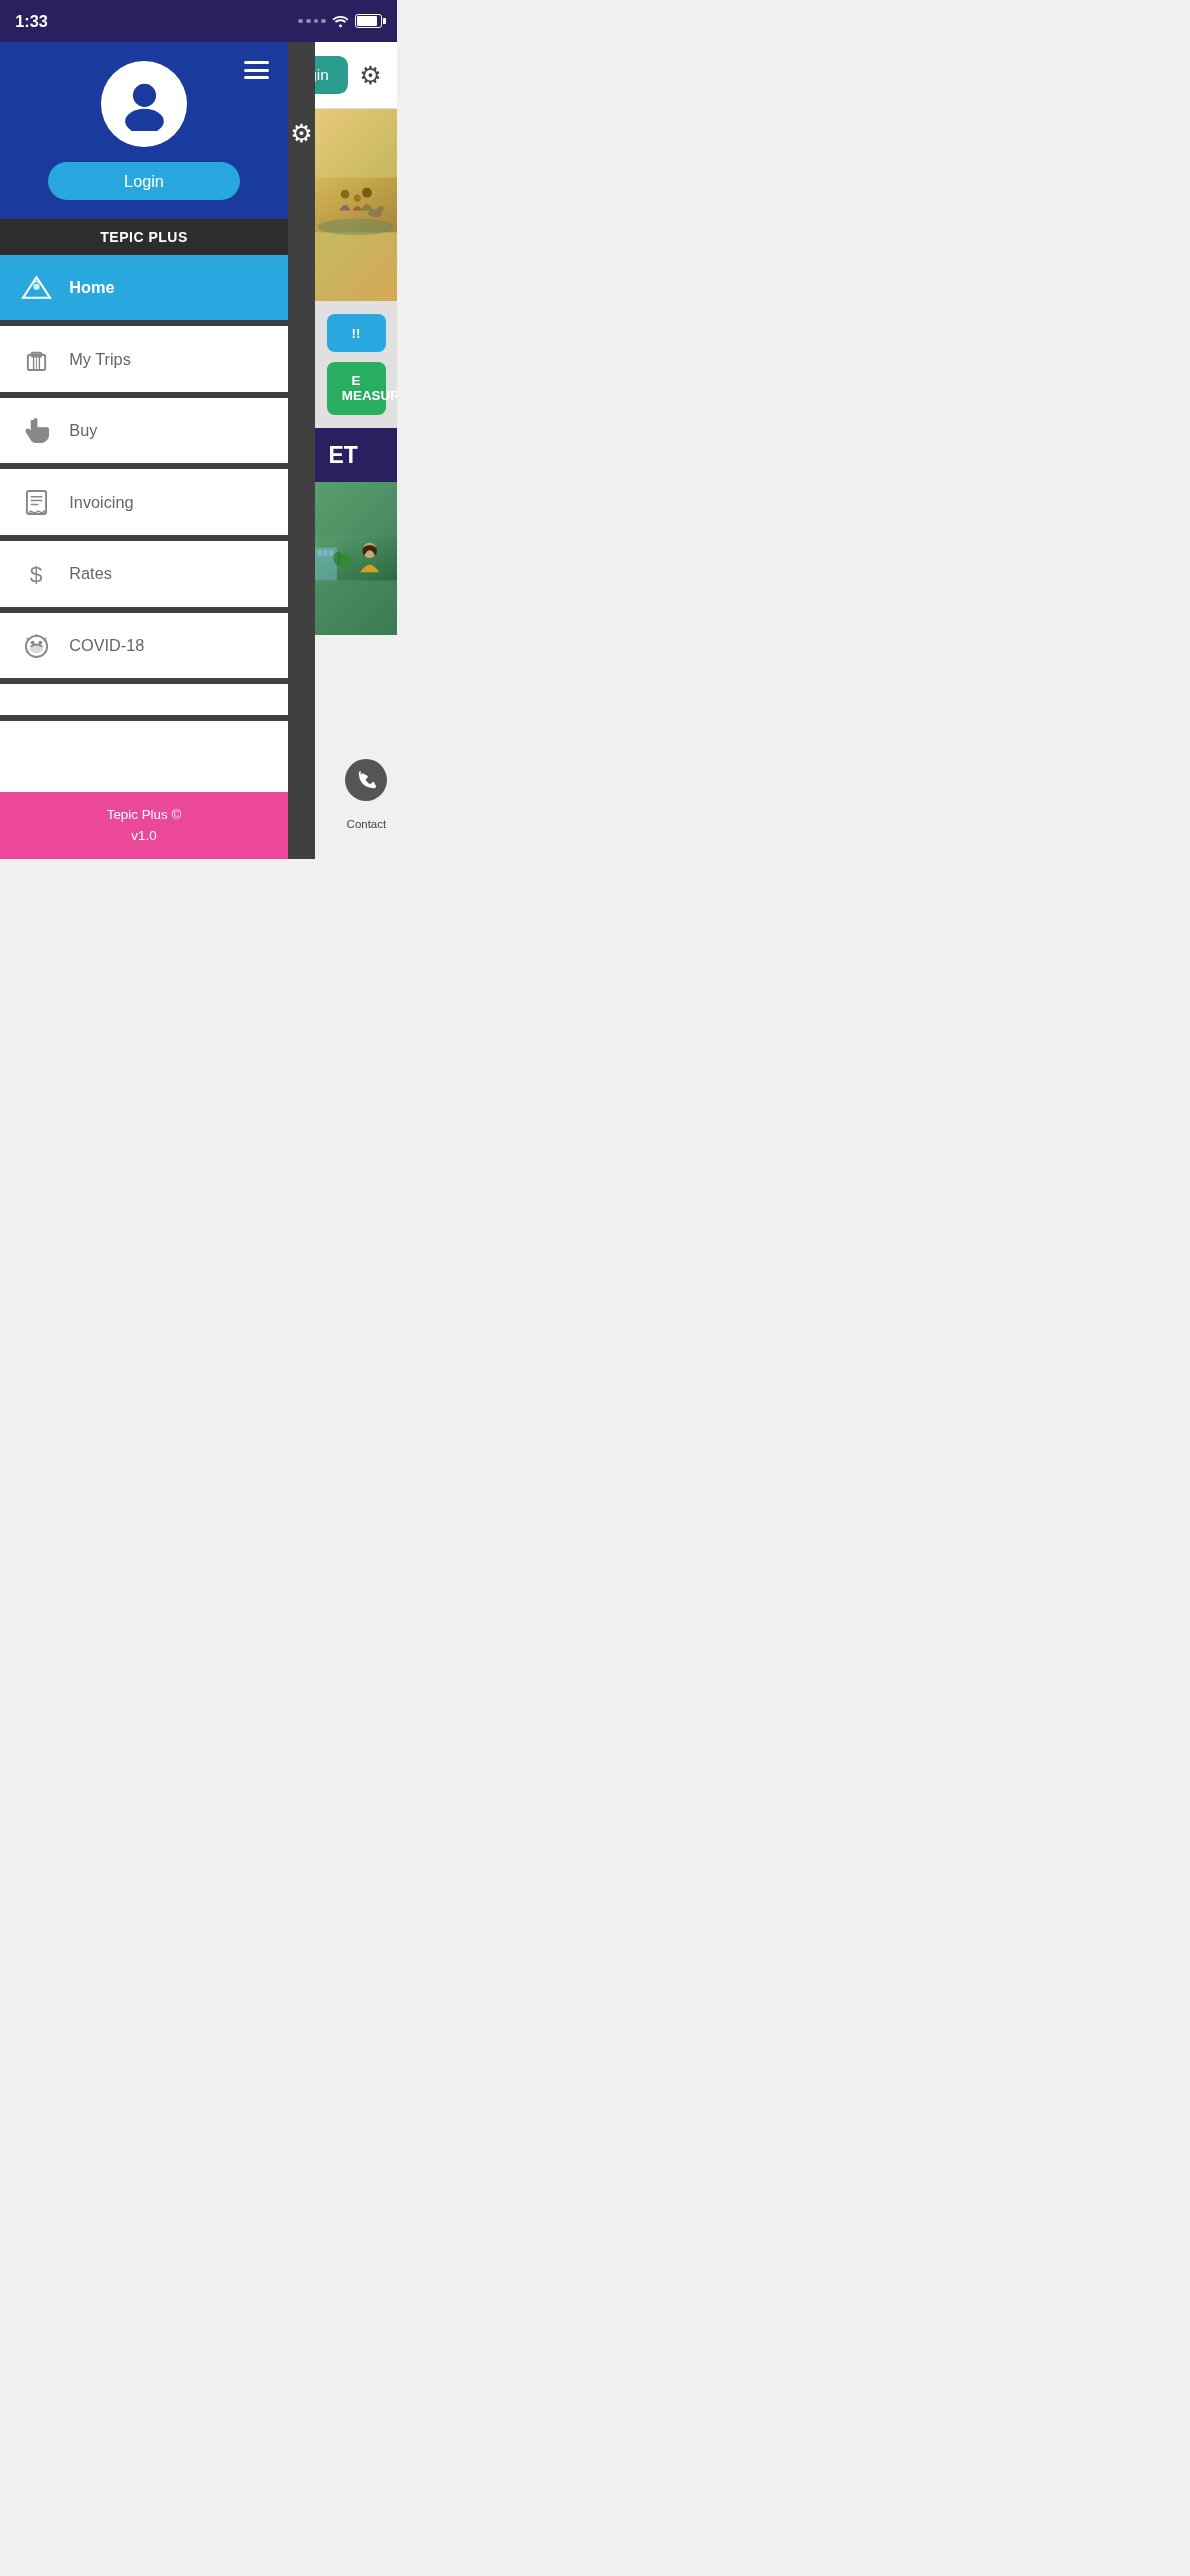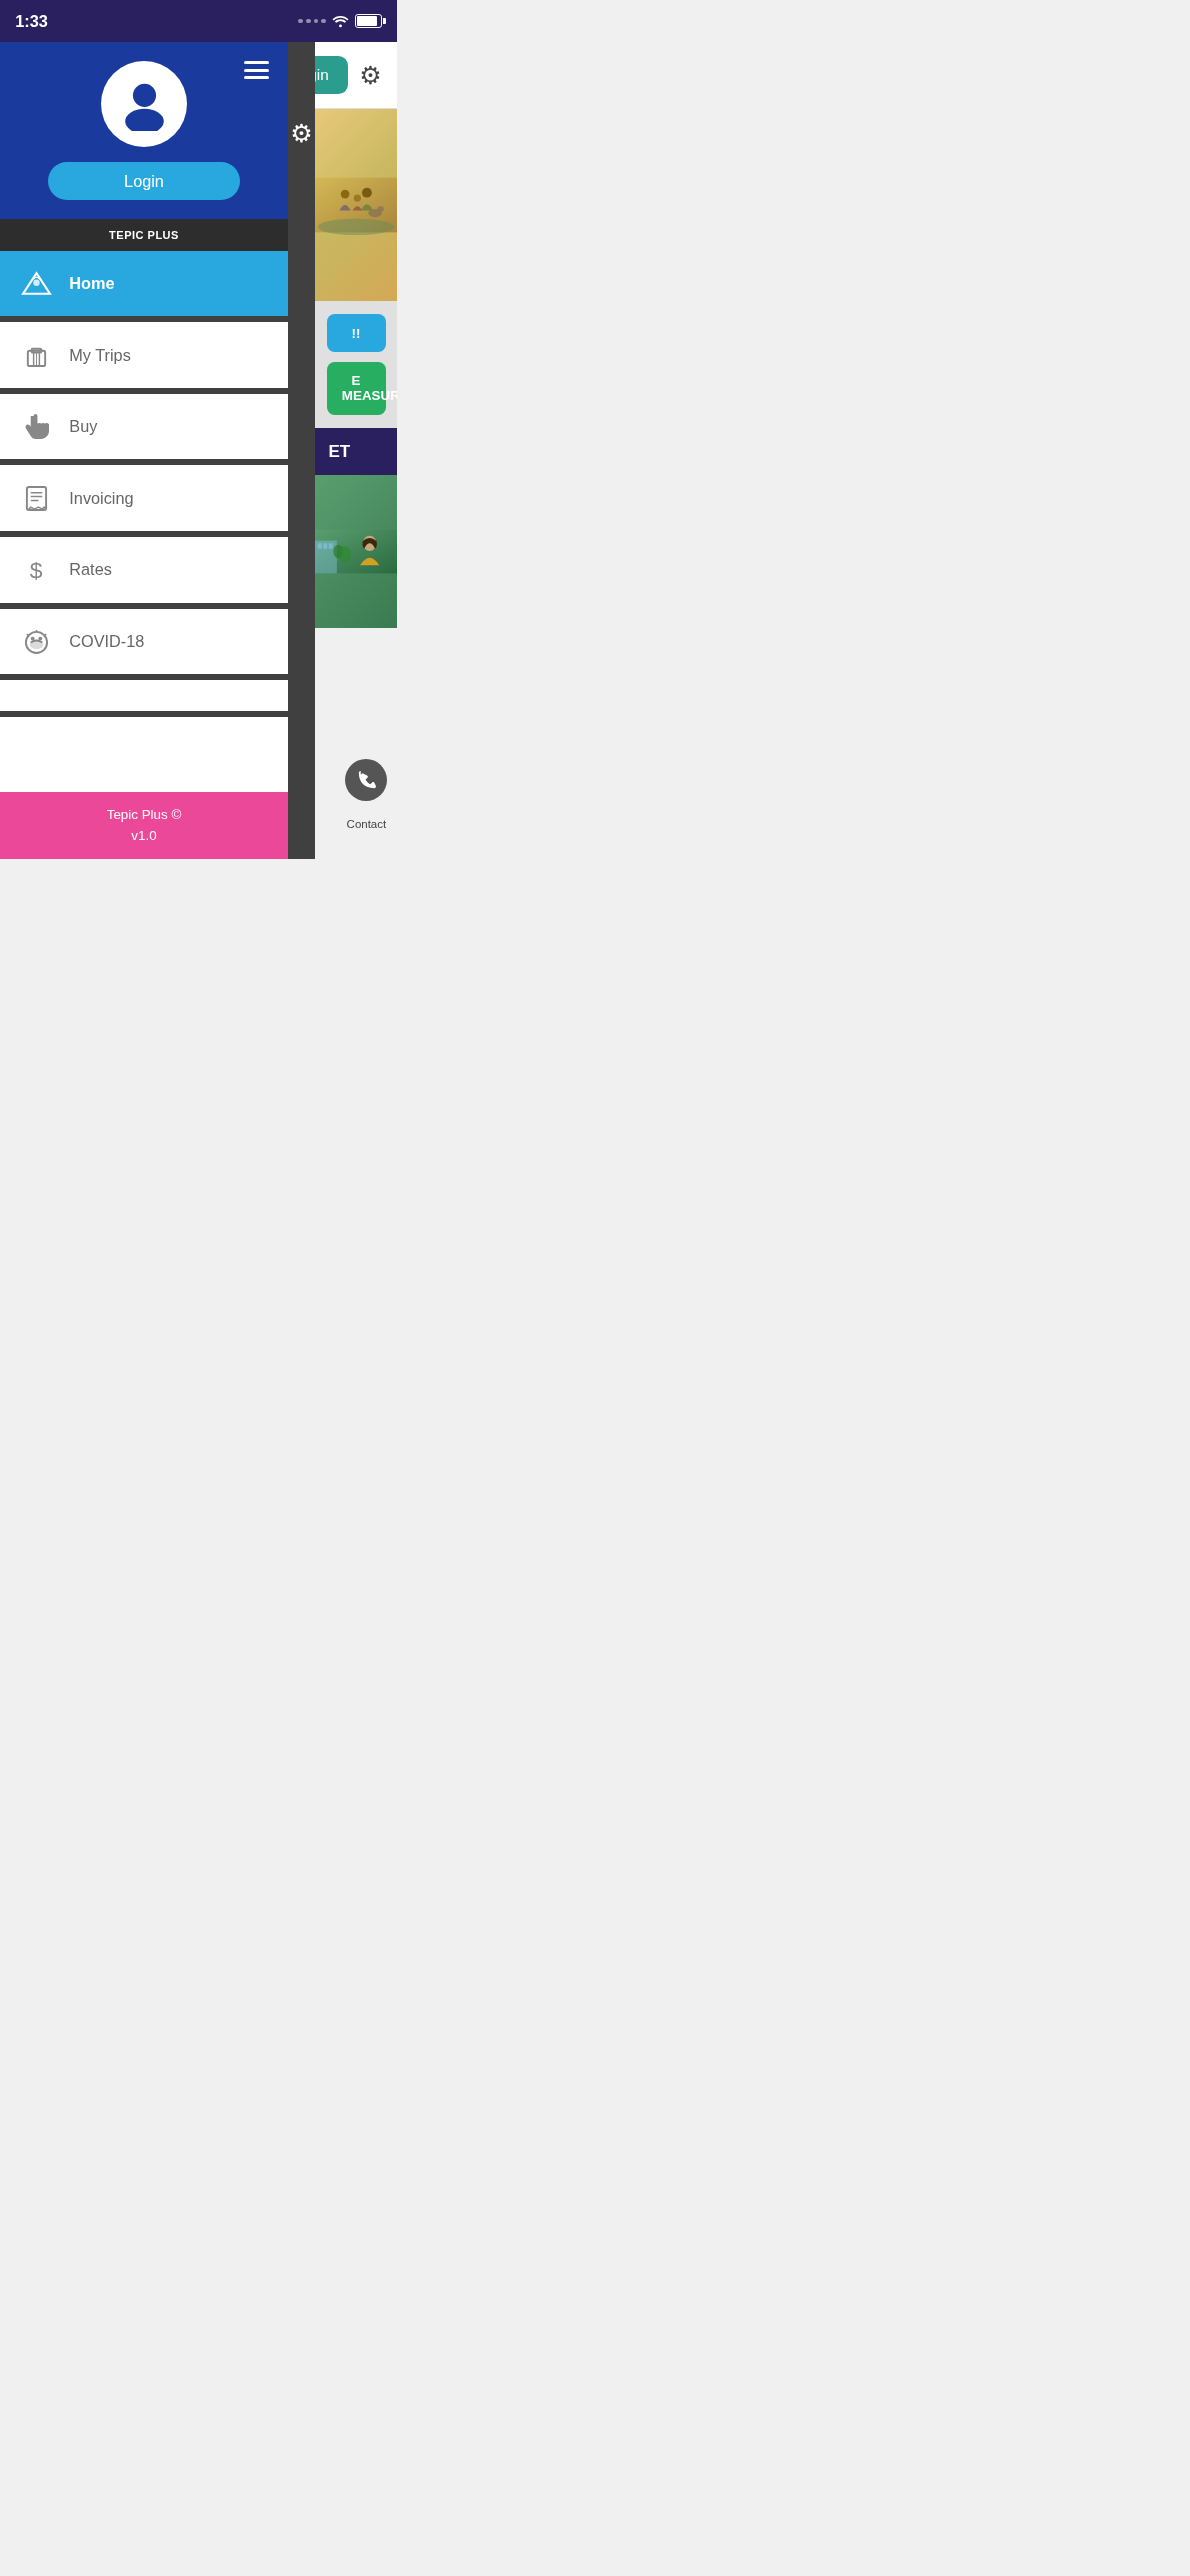--- a/index.html
+++ b/index.html
@@ -157,21 +157,21 @@
       cursor: pointer;
       width: 192px;
     }
 
     
     .section-label {
       background: #2d2d2d;
       color: white;
       text-align: center;
       padding: 9.6px;
-      font-size: 11px;
+      font-size: 14px;
       font-weight: 700;
       letter-spacing: 0.5px;
     }
 
     .nav-item {
       display: flex;
       align-items: center;
       padding: 15.3px 19px;
       border-bottom: 6px solid #404040;
       cursor: pointer;
@@ -296,21 +296,21 @@
       font-weight: 700;
       text-align: center;
       cursor: pointer;
     }
 
     
     .dark-section {
       background: #2a2060;
       color: white;
       padding: 13.4px;
-      font-size: 17px;
+      font-size: 23px;
       font-weight: 600;
     }
 
     
     .woman-section {
       height: 153px;
       background: linear-gradient(135deg, #5a9e6f, #3a7a50);
       position: relative;
       overflow: hidden;
       display: flex;

